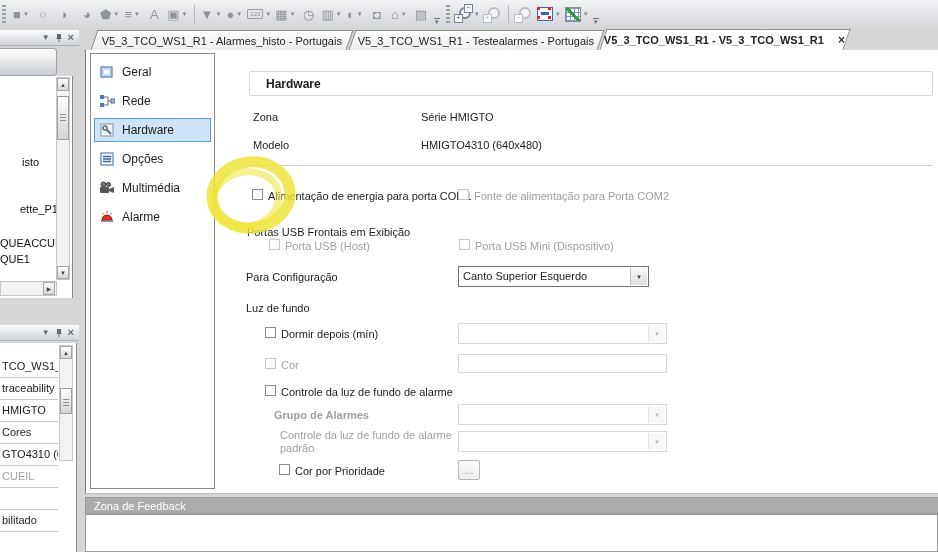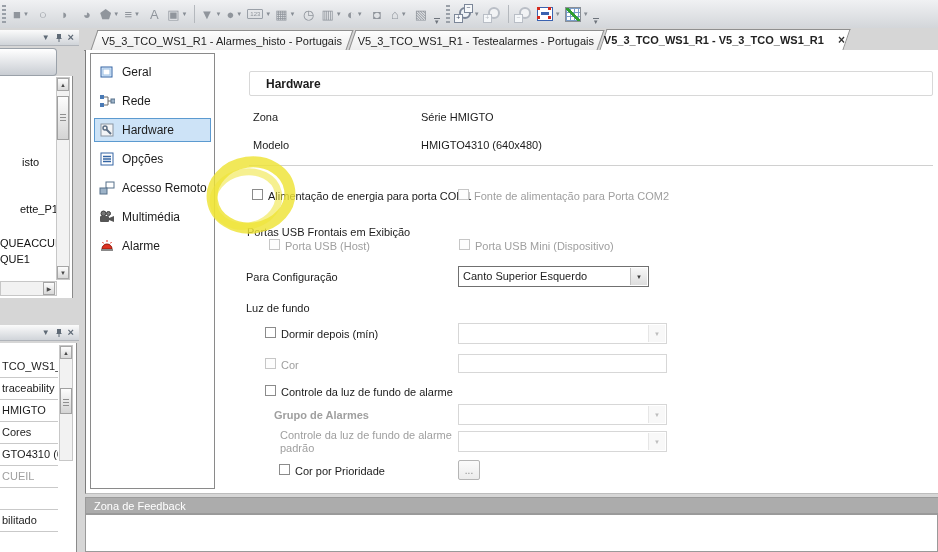--- a/index.html
+++ b/index.html
@@ -331,27 +331,20 @@
       </div>
       <div class="navitem">
         <svg width="16" height="16">
             <rect x="2" y="2" width="12" height="12" fill="#fff" stroke="#3465a4"></rect>
             <path d="M4 5.5h8M4 8h8M4 10.5h8" stroke="#3465a4" stroke-width="1.4"></path>
           </svg>
         <span>Opções</span>
       </div>
       <div class="navitem">
         <svg width="16" height="16">
-            <rect x="7" y="2" width="8" height="6" fill="#fff" stroke="#56708a"></rect>
-            <rect x="1" y="8" width="7" height="6" fill="#9db3c8" stroke="#56708a"></rect>
-          </svg>
-        <span>Acesso Remoto</span>
-      </div>
-      <div class="navitem">
-        <svg width="16" height="16">
             <circle cx="4.5" cy="4.5" r="2.5" fill="#777" stroke="#3c3c3c"></circle>
             <circle cx="9.5" cy="4.5" r="2" fill="#777" stroke="#3c3c3c"></circle>
             <rect x="1" y="7" width="9" height="6" rx="1" fill="#555"></rect>
             <path d="M10 9l5-2v6l-5-2z" fill="#555"></path>
           </svg>
         <span>Multimédia</span>
       </div>
       <div class="navitem">
         <svg width="16" height="16">
             <path d="M3 11a5 5 0 0 1 10 0z" fill="#e03020" stroke="#901808"></path>

